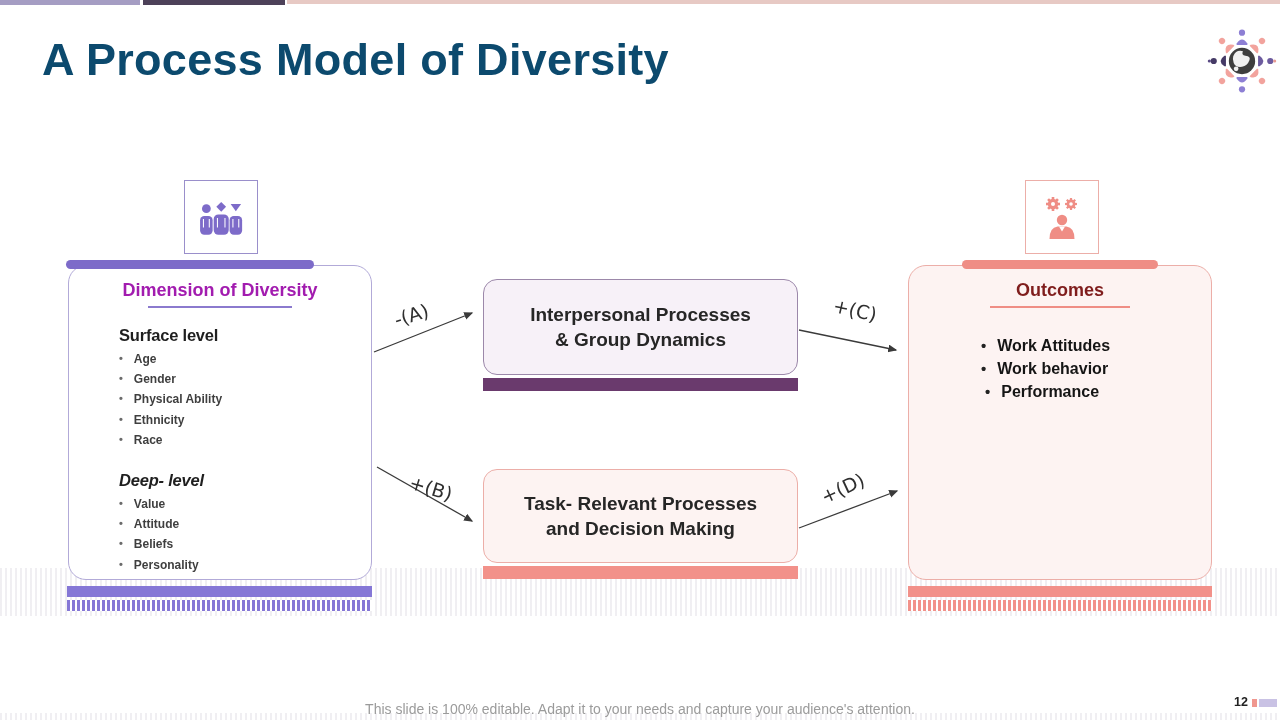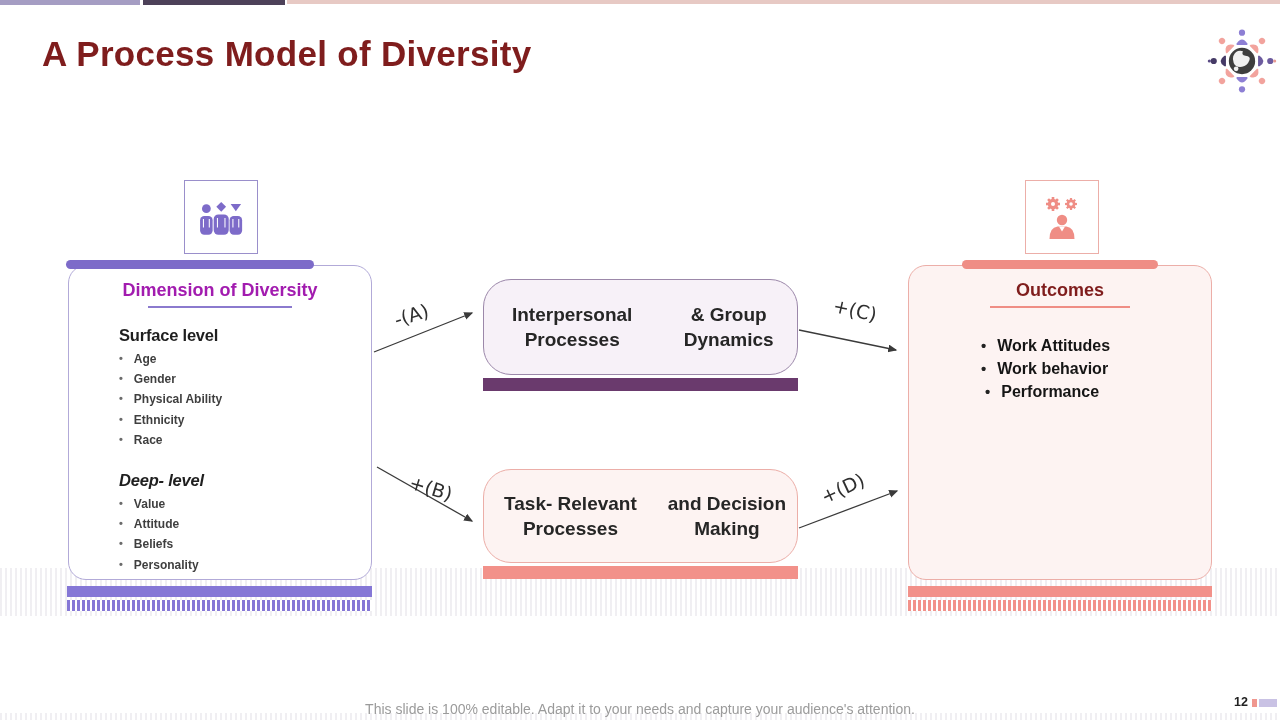--- a/index.html
+++ b/index.html
@@ -8,21 +8,21 @@
     background:#ffffff;
     font-family:"Liberation Sans", sans-serif;
   }
   .abs{position:absolute;}
 
   
   .seg1{left:0;top:0;width:140px;height:5px;background:#a59dc3;}
   .seg2{left:143px;top:0;width:142px;height:5px;background:#4d4159;}
   .seg3{left:287px;top:0;width:993px;height:4px;background:#e7c9c4;}
 
-  .slide-title{left:42px;top:34px;font-size:35px;font-weight:bold;color:#7f1d1d;letter-spacing:.3px;}
+  .slide-title{left:42px;top:34px;font-size:45px;font-weight:bold;color:#0c4a6e;letter-spacing:.3px;}
 
   
   .pinband{background:repeating-linear-gradient(90deg, rgba(150,140,165,.14) 0 2px, transparent 2px 5px);}
   .band-mid{left:0;top:568px;width:1280px;height:48px;z-index:0;}
   .band-bottom{left:0;top:713px;width:1280px;height:7px;z-index:0;}
 
   
   .icon-tile{width:72px;height:72px;background:#fff;display:flex;align-items:center;justify-content:center;z-index:2;}
   .tile-purple{left:184px;top:180px;border:1px solid #9a8fcb;}
   .tile-salmon{left:1025px;top:180px;border:1px solid #ecaea8;}
@@ -44,21 +44,21 @@
   .u-salmon{width:140px;background:#ef8d85;}
   .sec-head{margin:18px 0 4px 50px;font-size:16.5px;font-weight:bold;color:#1f1f1f;letter-spacing:-.2px;}
   ul.blist{list-style:none;margin:2px 0 0 50px;padding:0;}
   ul.blist li{font-size:12px;font-weight:bold;color:#3f3f3f;line-height:19.4px;}
   ul.blist li::before{content:"•";color:#6a6a6a;font-size:11px;margin-right:11px;vertical-align:1px;}
   ul.outlist{list-style:none;margin:26px 0 0 72px;padding:0;}
   ul.outlist li{font-size:16px;font-weight:bold;color:#151515;line-height:23px;}
   ul.outlist li::before{content:"•";color:#222;font-size:15px;margin-right:11px;}
 
   
-  .mid-box{width:313px;height:94px;border-radius:28px;display:flex;flex-direction:row;align-items:center;justify-content:center;z-index:2;
+  .mid-box{width:313px;height:94px;border-radius:14px;display:flex;flex-direction:column;align-items:center;justify-content:center;z-index:2;
            font-size:19px;font-weight:bold;color:#262626;line-height:25px;text-align:center;}
   .mid-top{left:483px;top:279px;background:#f7f1f8;border:1px solid #9c88aa;}
   .mid-bot{left:483px;top:469px;height:92px;background:#fdf3f2;border:1px solid #ecaea8;}
   .underbar{width:315px;height:13px;z-index:2;}
   .bar-plum{left:483px;top:378px;background:#6a3a6d;}
   .bar-salmon-mid{left:483px;top:566px;background:#f2918a;}
 
   
   .solid-bar{height:11px;z-index:2;}
   .sb-left{left:67px;top:586px;width:305px;background:#8577d6;}

